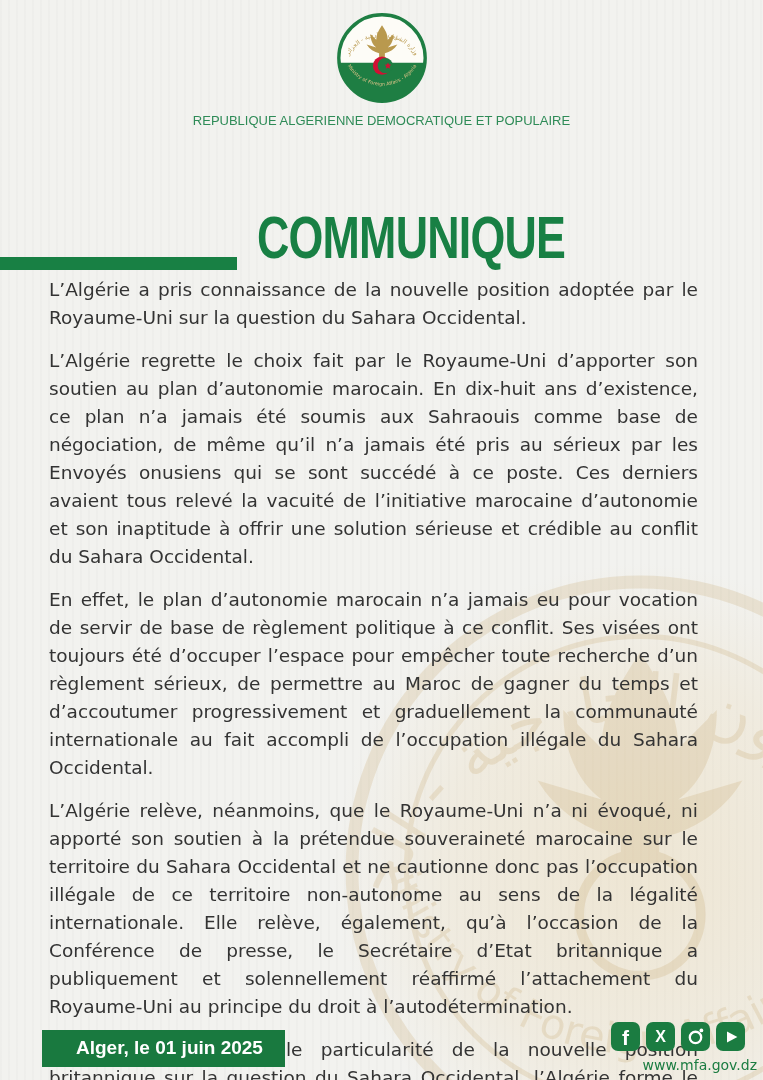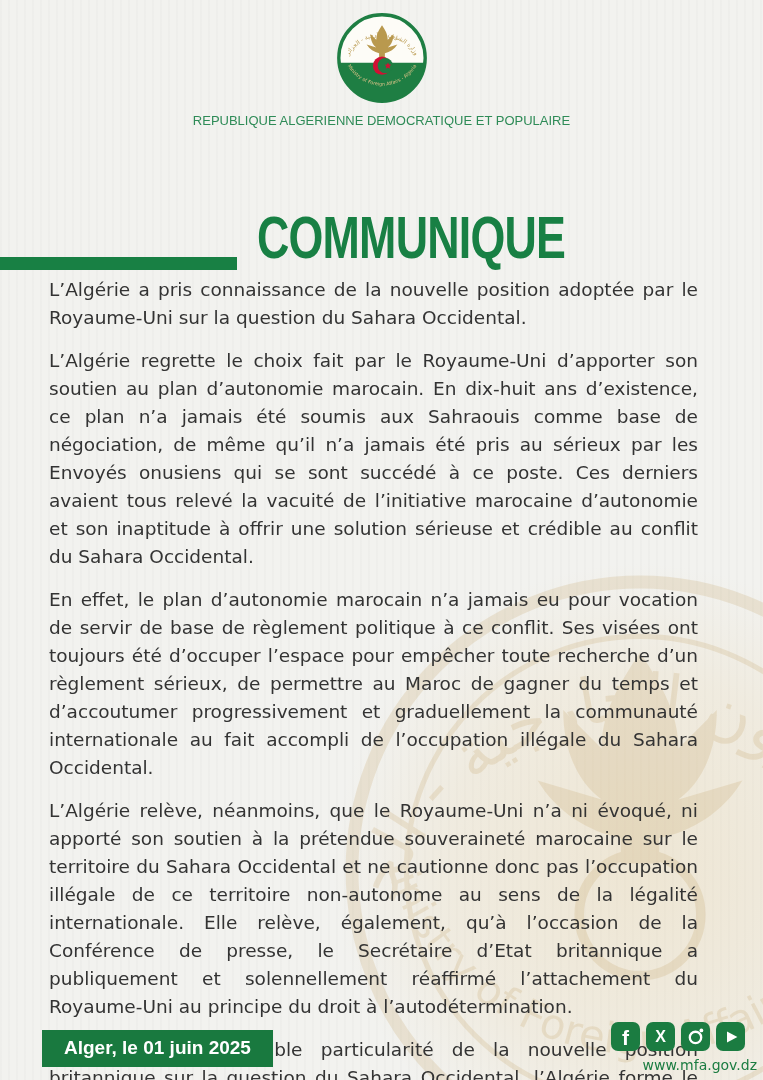--- a/index.html
+++ b/index.html
@@ -86,21 +86,21 @@
   .body-text p { margin: 0 16px 15px 0; }
   
   .date-box {
     position: absolute;
     left: 42px; top: 1030px;
     background: #19793f;
     color: #ffffff;
     font-family: "Liberation Sans", sans-serif;
     font-weight: bold;
     font-size: 19px;
-    padding: 7px 22px 8px 22px;
+    padding: 7px 22px 8px 34px;
     z-index: 2;
   }
   .social-row {
     position: absolute;
     right: 18px; top: 1022px;
     display: flex;
     gap: 6px;
     z-index: 2;
   }
   .social-tile {

